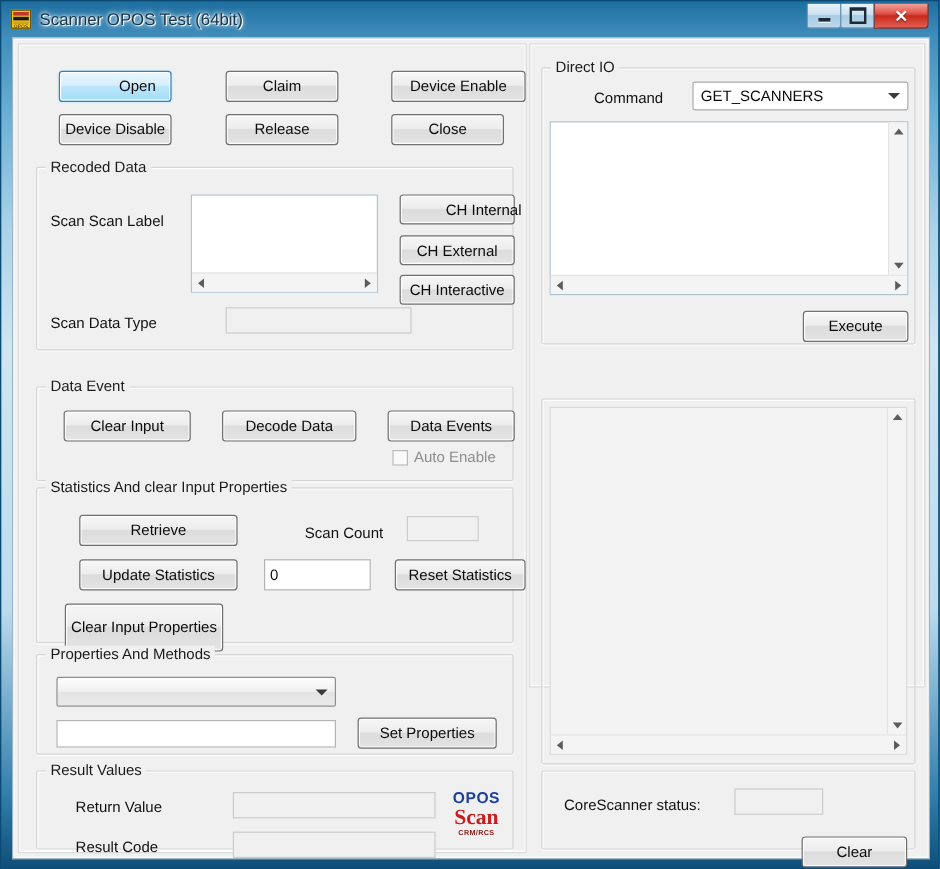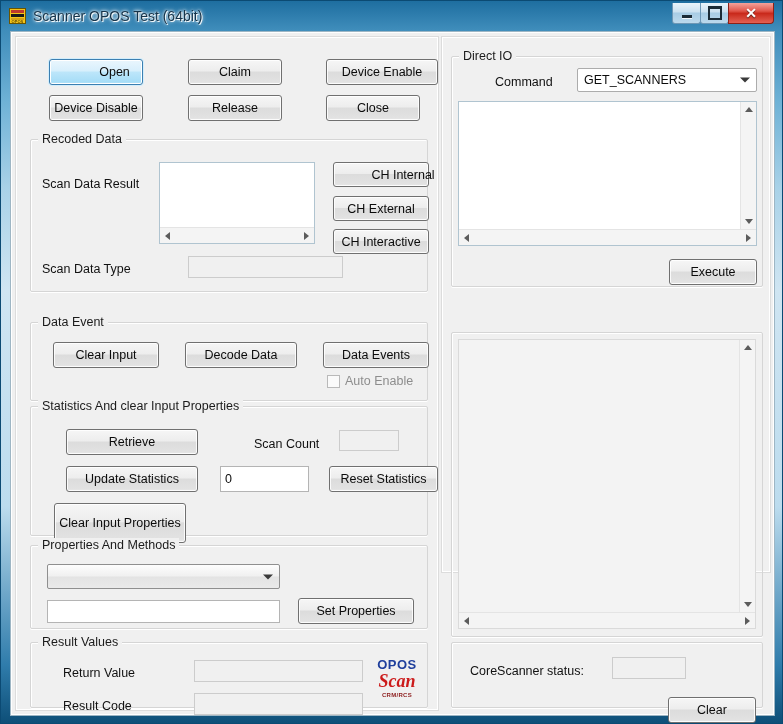--- a/index.html
+++ b/index.html
@@ -215,21 +215,21 @@
   }
 
   
   #opos-logo {
     position: absolute;
     width: 54px; height: 48px;
     text-align: center;
     line-height: 1;
   }
   #opos-logo .l1 { font-family:"Liberation Sans", sans-serif; font-weight:bold; font-size:13px; color:#1f3f9c; letter-spacing:0.5px; }
-  #opos-logo .l2 { font-family:"Liberation Serif", serif; font-weight:bold; font-style:italic; font-size:18px; color:#cc1b1b; margin-top:1px; }
+  #opos-logo .l2 { font-family:"Liberation Serif", serif; font-weight:bold; font-size:18px; color:#cc1b1b; margin-top:1px; }
   #opos-logo .l3 { font-family:"Liberation Sans", sans-serif; font-weight:bold; font-size:6px; color:#8b1a1a; letter-spacing:0.3px; margin-top:2px; }
 </style>
 </head>
 <body>
 
 <div id="window">
 
   <div id="titlebar">
     <div id="app-icon">
       <div class="bar1"></div>
@@ -254,21 +254,21 @@
       <div class="btn" style="left:310px; top:22px; width:112px; height:26px;">Device Enable</div>
 
       <div class="btn" style="left:33px;  top:58px; width:94px; height:26px;">Device Disable</div>
       <div class="btn" style="left:172px; top:58px; width:94px; height:26px;">Release</div>
       <div class="btn" style="left:310px; top:58px; width:94px; height:26px;">Close</div>
 
       <div class="group" style="left:14px; top:95px; width:398px; height:160px;">
         <div class="gbox"></div>
         <div class="glabel">Recoded Data</div>
 
-        <div class="lbl" style="left:12px; top:45px;">Scan Data Result</div>
+        <div class="lbl" style="left:12px; top:45px;">Scan Scan Label</div>
 
         <div class="tarea" style="left:129px; top:30px; width:156px; height:82px;">
           <div class="sb-h">
             <span class="arw left"></span>
               <span class="arw right"></span>
           </div>
         </div>
 
         <div class="btn" style="left:303px; top:30px; width:96px; height:25px;padding-left:44px;">CH Internal</div>
         <div class="btn" style="left:303px; top:64px; width:96px; height:25px;">CH External</div>

